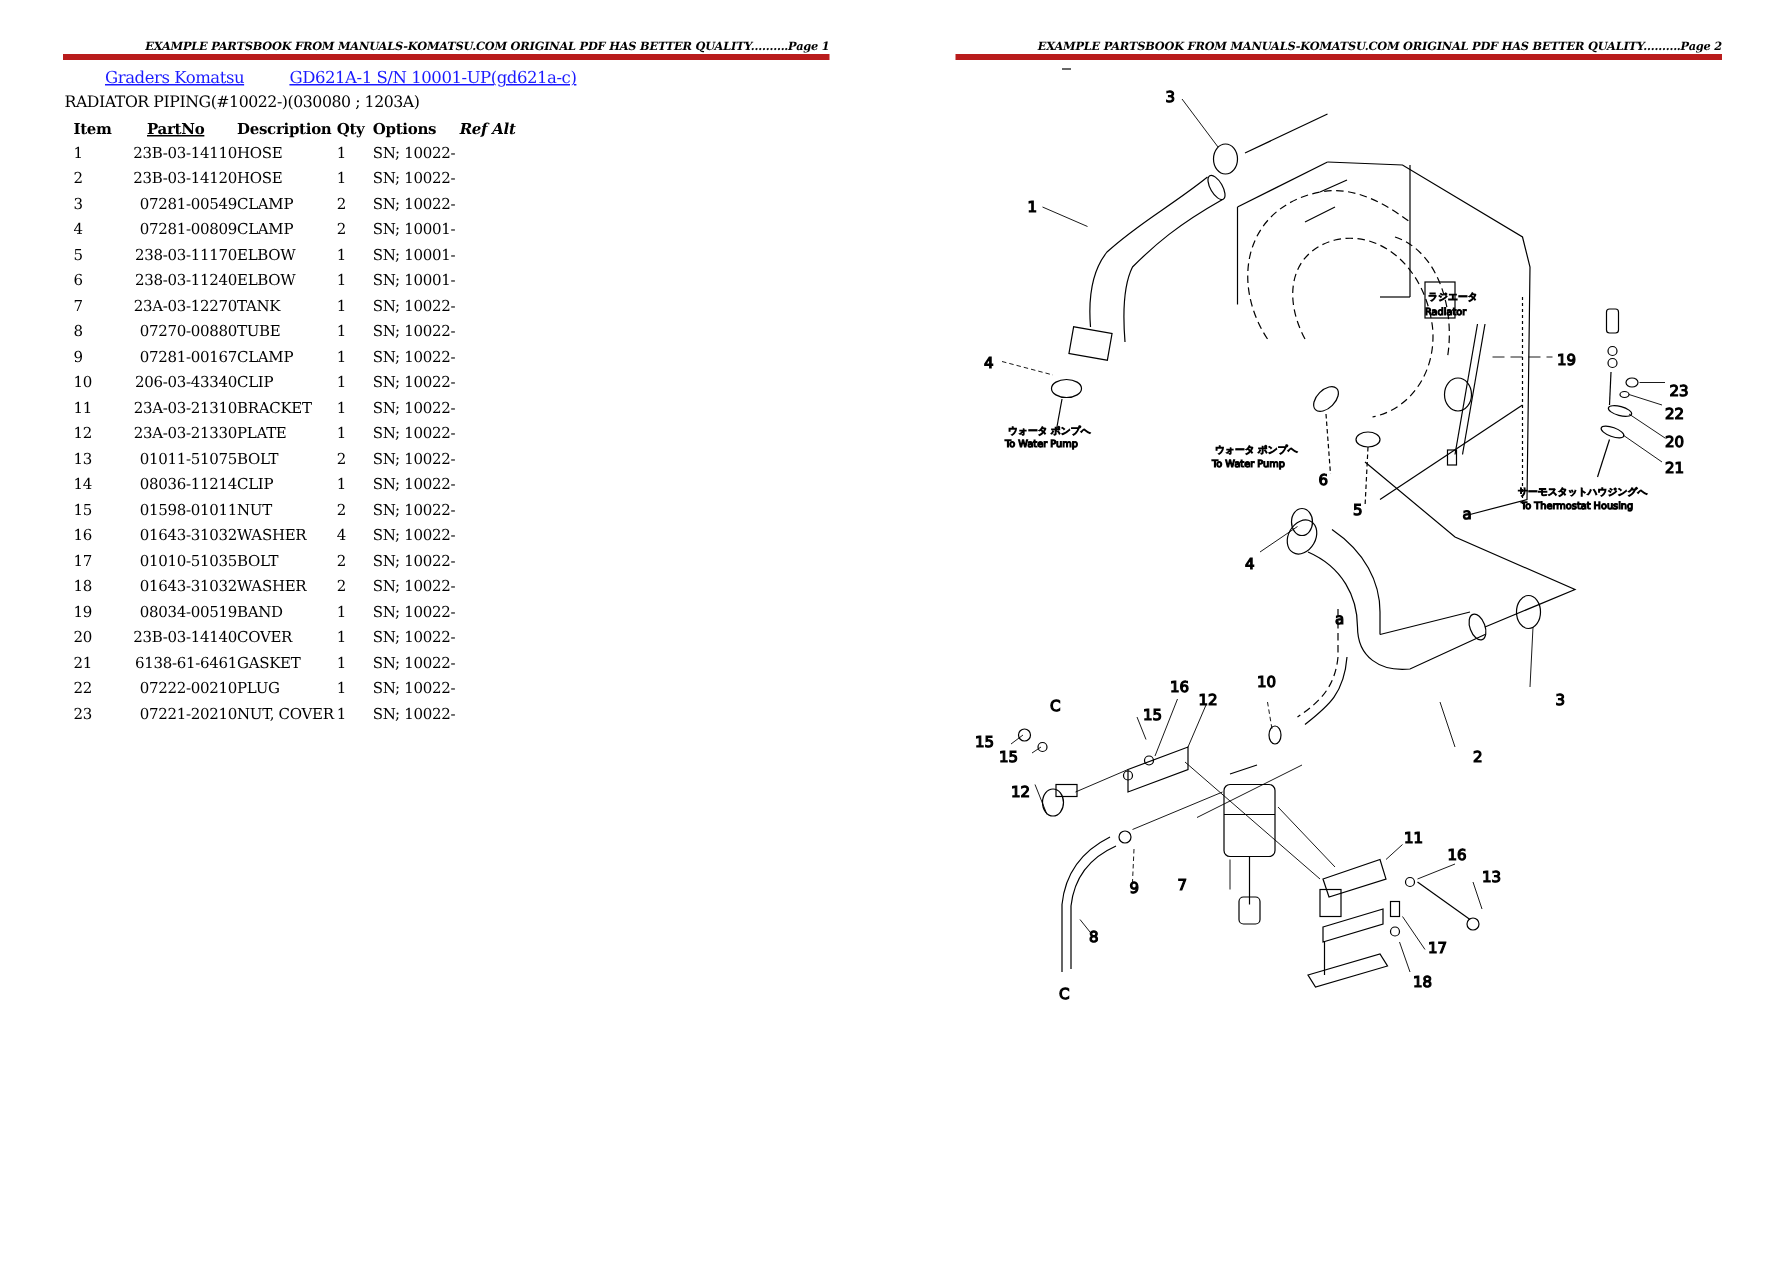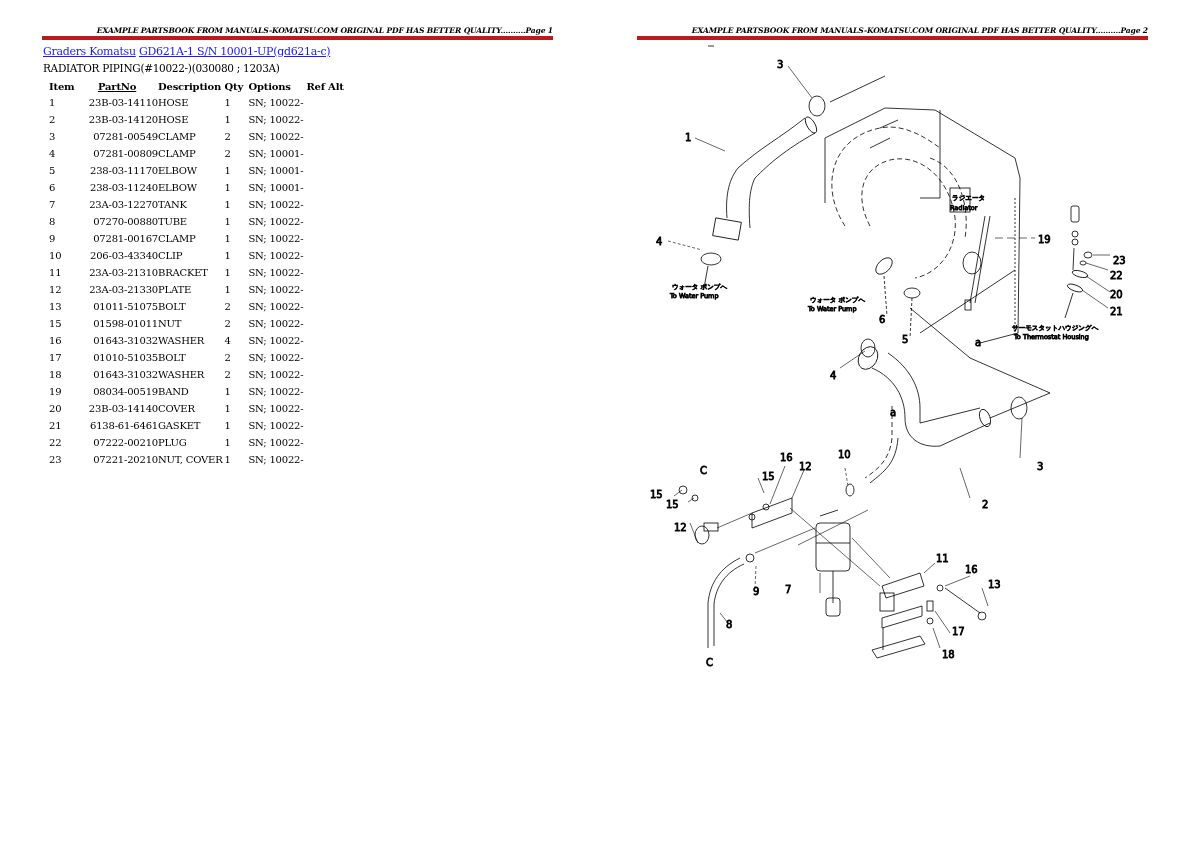--- a/index.html
+++ b/index.html
@@ -9,31 +9,31 @@
     .page-right { left: 595px; width: 595px; }
     .page-header {
       position: absolute; top: 26px; height: 10px;
       font-family: "DejaVu Serif", "Liberation Serif", serif;
       font-weight: bold; font-style: italic; font-size: 7.6px; letter-spacing: -0.15px;
       text-align: right; white-space: nowrap; border-bottom: 4px solid #b91c1c; line-height: 10px;
     }
     .page-left .page-header { left: 42px; width: 511px; }
     .page-right .page-header { left: 42px; width: 511px; }
     .crumbs { position: absolute; left: 43px; top: 45px; font-size: 11px; white-space: nowrap; letter-spacing: -0.3px; }
-    .crumbs a { color: #1a1aff; text-decoration: underline; cursor: pointer; }
+    .crumbs a { color: #1a1aff; text-decoration: underline; cursor: pointer; margin-left: 27px; }
     .subtitle { position: absolute; left: 43px; top: 62px; font-size: 10.5px; white-space: nowrap; letter-spacing: -0.3px; }
     table.parts { position: absolute; left: 44px; top: 78px; border-collapse: collapse; font-size: 10px; letter-spacing: -0.2px; }
     table.parts th { font-weight: bold; text-align: left; padding: 0; height: 16px; white-space: nowrap; }
     table.parts td { padding: 0; height: 17px; white-space: nowrap; }
     .c-item { width: 33px; padding-left: 5px !important; }
     .c-part { width: 76px; text-align: right; }
     .c-desc { width: 58px; }
     .c-qty { width: 24px; padding-left: 2px !important; }
     .c-opt { width: 58px; }
-    .c-ref { width: 40px; }
+    .c-ref { width: 40px; font-style: italic; }
     th.c-part { padding-left: 16px !important; width: 60px; text-decoration: underline; }
     th.c-item { padding-left: 5px !important; }
     .diagram { position: absolute; left: 640px; top: 38px; width: 520px; height: 630px; }
     .diagram svg { width: 520px; height: 630px; }
     .lbl { font-family: "DejaVu Sans", "Liberation Sans", sans-serif; font-size: 10px; fill: #000; }
     .sm { font-family: "DejaVu Sans", "Liberation Sans", sans-serif; font-size: 6.5px; fill: #000; }
   </style>
 </head>
 <body>
 
@@ -152,20 +152,28 @@
           <td class="c-desc">PLATE</td>
           <td class="c-qty">1</td>
           <td class="c-opt">SN; 10022-</td>
           <td class="c-ref"></td>
         </tr>
         <tr>
           <td class="c-item">13</td>
           <td class="c-part">01011-51075</td>
           <td class="c-desc">BOLT</td>
           <td class="c-qty">2</td>
+          <td class="c-opt">SN; 10022-</td>
+          <td class="c-ref"></td>
+        </tr>
+        <tr>
+          <td class="c-item">14</td>
+          <td class="c-part">08036-11214</td>
+          <td class="c-desc">CLIP</td>
+          <td class="c-qty">1</td>
           <td class="c-opt">SN; 10022-</td>
           <td class="c-ref"></td>
         </tr>
         <tr>
           <td class="c-item">15</td>
           <td class="c-part">01598-01011</td>
           <td class="c-desc">NUT</td>
           <td class="c-qty">2</td>
           <td class="c-opt">SN; 10022-</td>
           <td class="c-ref"></td>

